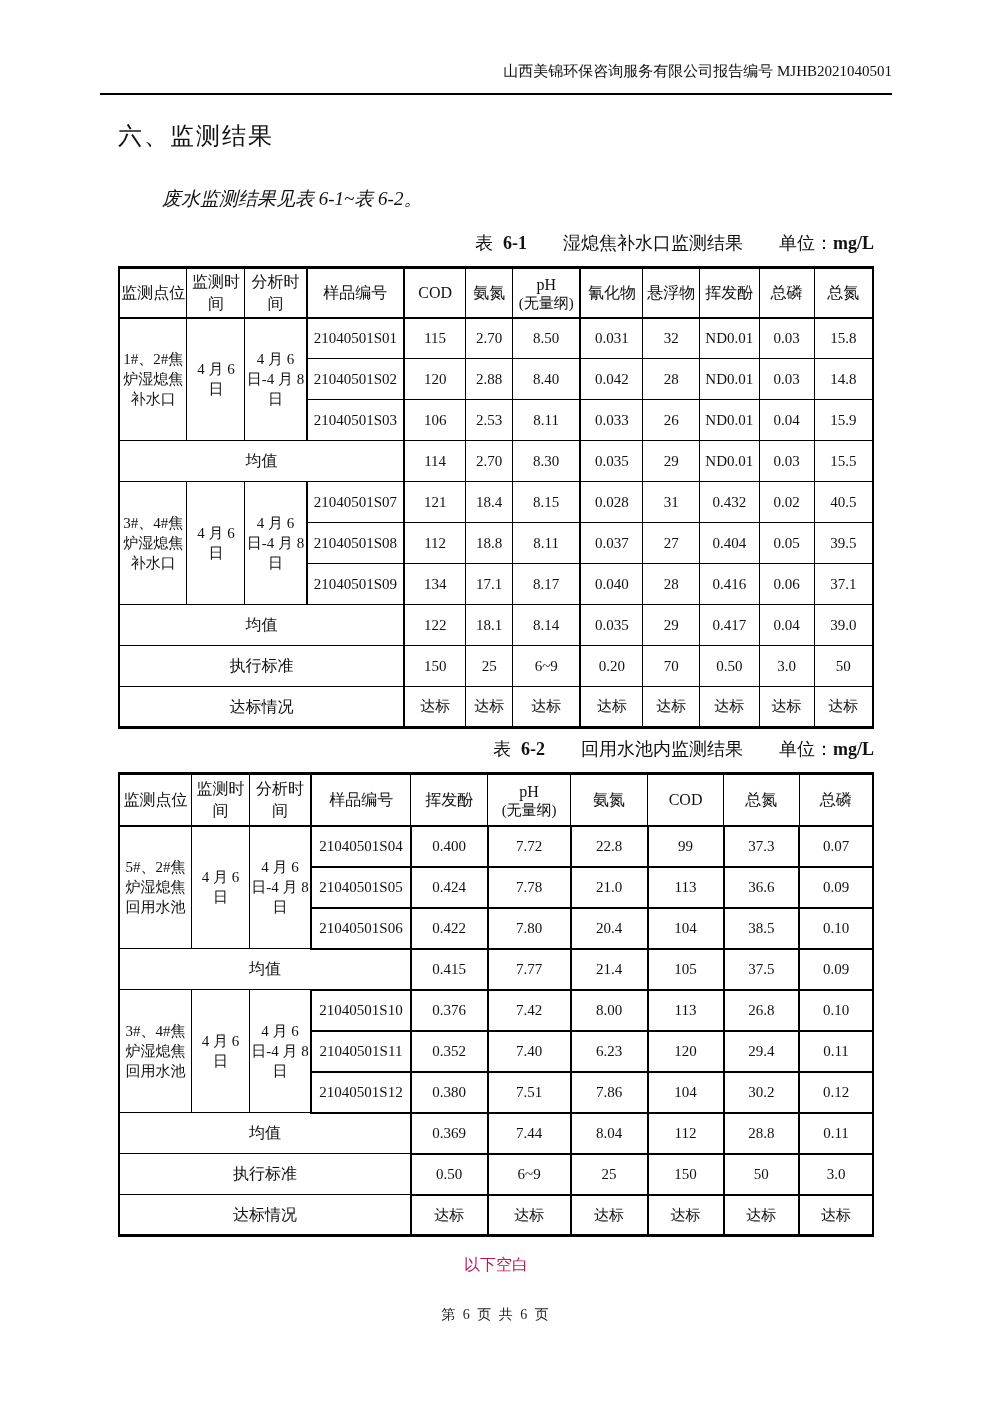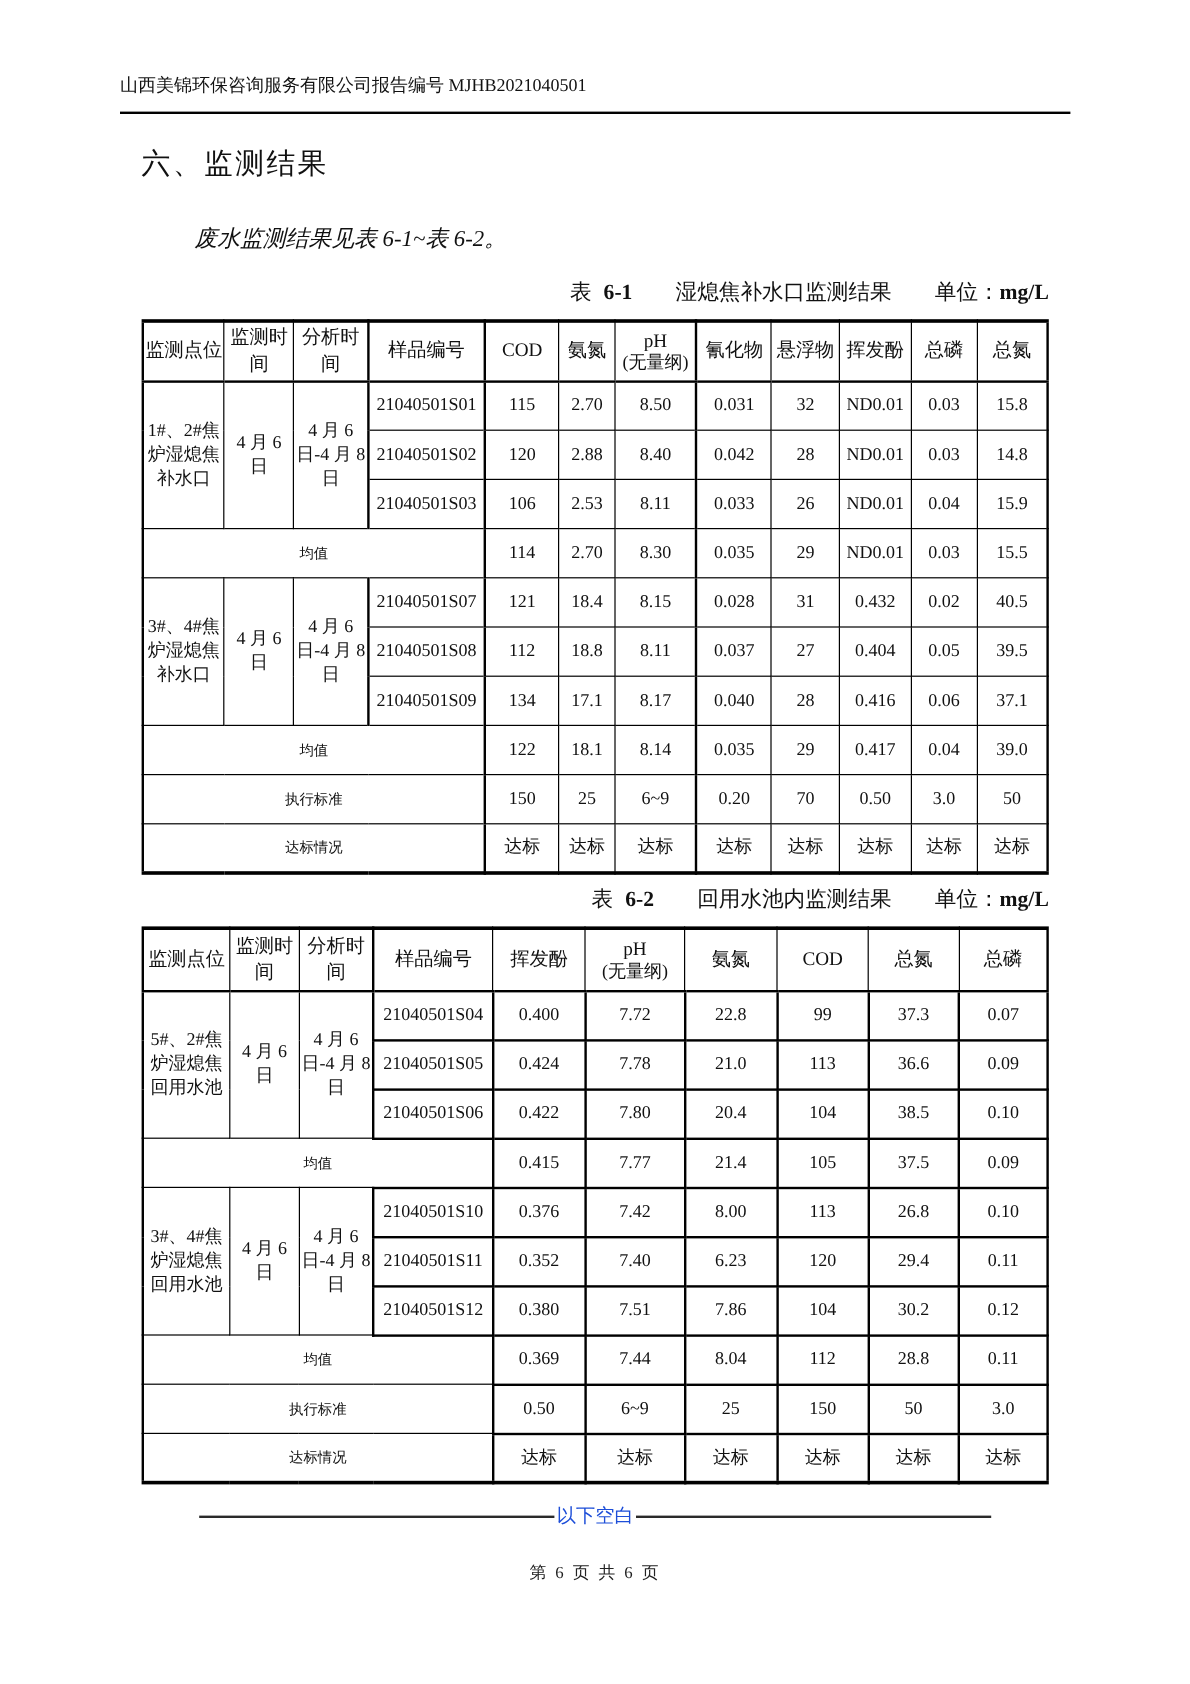--- a/index.html
+++ b/index.html
@@ -14,21 +14,21 @@
     height:1403px;
     margin:0 auto;
     background:#fff;
     box-sizing:border-box;
     padding:0 118px;
     overflow:hidden;
   }
   
   .doc-header{
     display:flex;
-    justify-content:flex-start;
+    justify-content:flex-end;
     align-items:flex-end;
     padding-top:62px;
     padding-bottom:12px;
     margin:0 -18px;
     border-bottom:2px solid #000;
     font-size:15px;
   }
   
   .section-title{
     margin-top:25px;
@@ -76,29 +76,30 @@
   .dtable thead tr{height:50px;}
   .t2 thead tr{height:52px;}
   .dtable tr{height:41px;}
   .t2 td{border-width:2px;}
   .t2 td.lite{border-width:1px;border-right-width:1px;}
   .thick-l{border-left-width:2px !important;}
   .dtable .sub{font-size:15px;display:block;line-height:1.05;}
   .dtable .latin{font-weight:normal;}
   .dtable td.site{padding:2px 3px;}
   .dtable td.idc{letter-spacing:0px;}
-  .dtable td.labelc{font-size:12px;}
+  .dtable td.labelc{font-size:16px;}
   
   .below-blank{
     margin:16px auto 0;
     width:660px;
     display:flex;
     align-items:center;
     font-size:16px;
-    color:#1d4ed8;
+    color:#be185d;
+    flex-direction:column;
   }
   .below-blank .dash{
     flex:1;
     border-top:2px solid #2a2a2a;
     height:0;
   }
   .below-blank .blank-label{padding:0 2px;white-space:nowrap;}
   .page-num{
     margin-top:28px;
     text-align:center;

